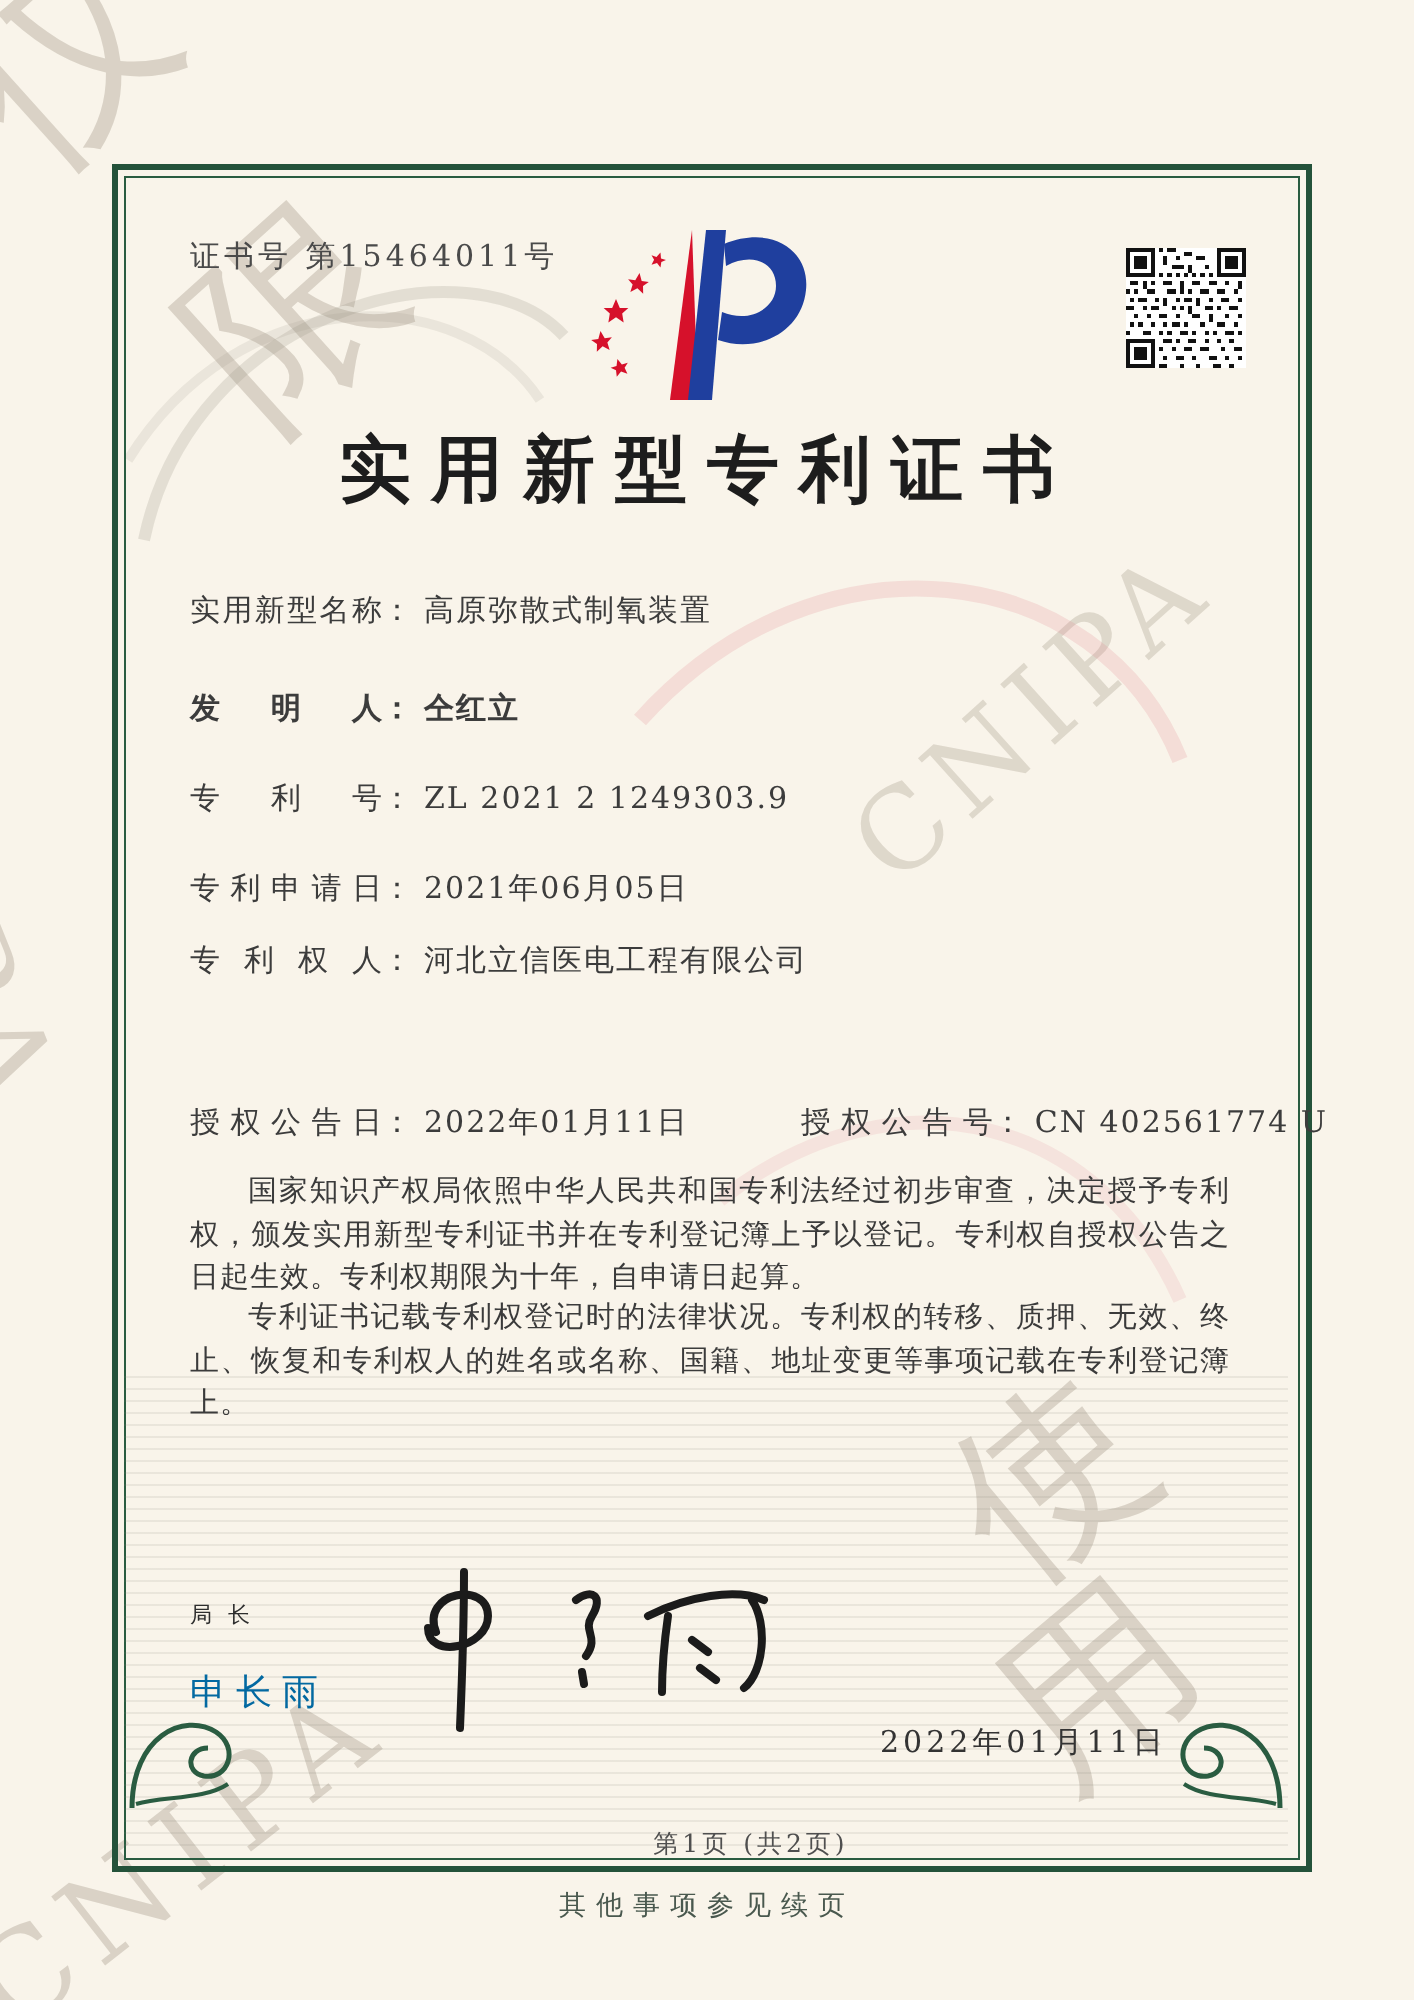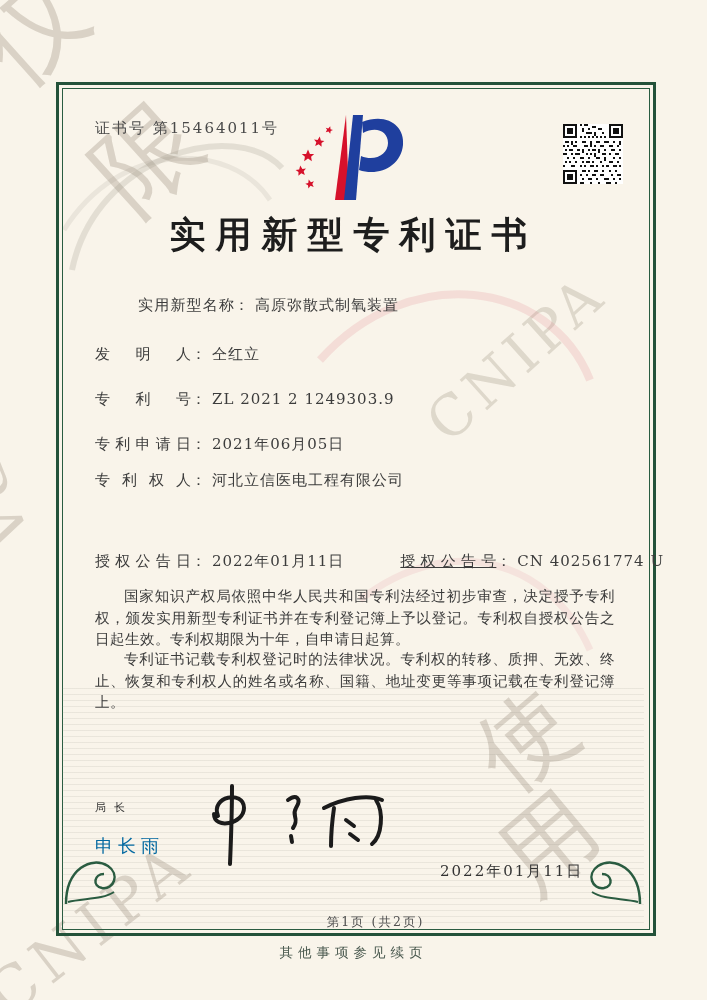--- a/index.html
+++ b/index.html
@@ -44,22 +44,22 @@
   #qr{position:absolute;left:563px;top:124px;}
   #title{
     position:absolute;left:0;right:0;top:211px;text-align:center;
     font-size:36px;font-weight:700;letter-spacing:10px;color:#1d1d1d;
   }
   
   .field-row{position:absolute;left:95px;font-size:15px;color:#3c3c3c;white-space:nowrap;}
   .flabel{display:inline-block;width:96px;text-align:justify;text-align-last:justify;vertical-align:bottom;}
   .fcolon{margin-right:6px;}
   .fvalue{letter-spacing:1px;}
-  .flabel2{margin-left:56px;text-decoration:underline;}
-  #row-0{top:296px;margin-left:43px;} #row-1{top:345px;} #row-2{top:390px;}
+  .flabel2{margin-left:56px;}
+  #row-0{top:296px;} #row-1{top:345px;font-weight:bold;} #row-2{top:390px;}
   #row-3{top:435px;} #row-4{top:471px;} #row-5{top:511px;} #row-6{top:552px;}
   
   .para{
     position:absolute;left:95px;width:520px;
     font-size:14.5px;line-height:21.5px;color:#3b3b3b;
     text-indent:2em;text-align:justify;letter-spacing:.5px;
   }
   #para-1{top:586px;} #para-2{top:649px;}
   
   #role{position:absolute;left:95px;top:800px;font-size:11px;letter-spacing:8px;color:#2e2e2e;}

